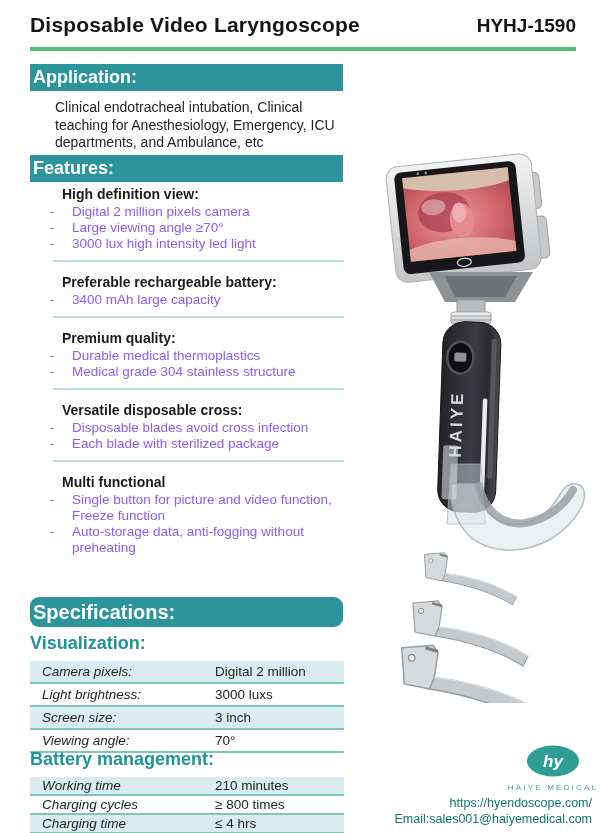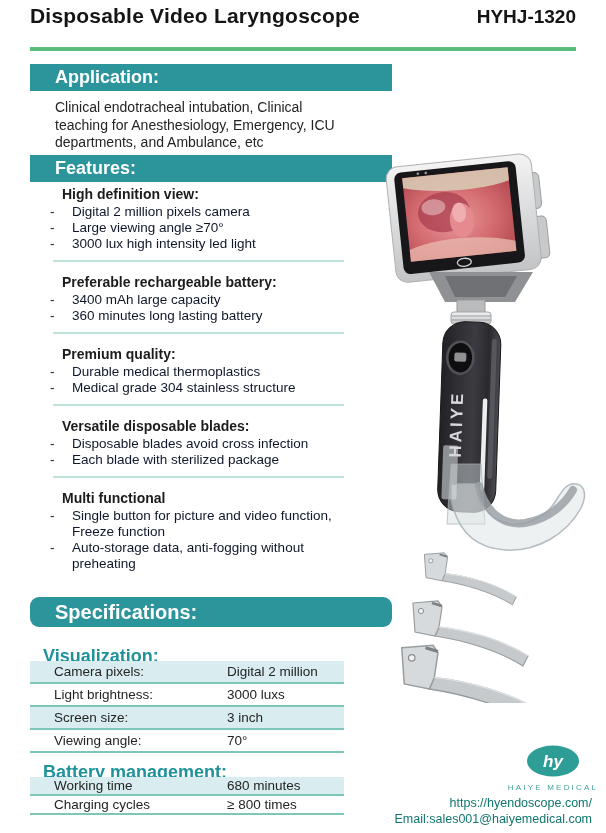--- a/index.html
+++ b/index.html
@@ -1,77 +1,77 @@
 <!DOCTYPE html>
 <html><head>
 <meta charset="utf-8">
 <style>
   html,body { margin:0; padding:0; background:#ffffff; }
   .page {
     position:relative; width:606px; height:833px; background:#ffffff;
     font-family:"Liberation Sans", sans-serif; color:#2b2b2b; overflow:hidden;
   }
   
-  .header { position:absolute; left:30px; top:4px; width:546px;
+  .header { position:absolute; left:30px; top:13px; width:546px;
     display:flex; justify-content:space-between; align-items:baseline; }
   .title  { font-size:21px; font-weight:bold; color:#151515; letter-spacing:.2px; }
   .model  { font-size:19px; font-weight:bold; color:#151515; }
   .rule   { position:absolute; left:30px; top:47px; width:546px; height:4px; background:#58BE7E; }
 
   
-  .banner { position:absolute; left:30px; width:362px; height:27px; background:#2C949B;
-    color:#ffffff; font-size:18px; font-weight:bold; line-height:27px; padding-left:25px;
+  .banner { position:absolute; left:30px; width:313px; height:27px; background:#2C949B;
+    color:#ffffff; font-size:18px; font-weight:bold; line-height:27px; padding-left:3px;
     box-sizing:border-box; }
   #banner-app  { top:64px; }
   #banner-feat { top:155px; }
   #banner-spec { top:597px; height:30px; line-height:30px; font-size:20px;border-radius:9px; }
 
   .app-text { position:absolute; left:55px; top:99px; width:298px; margin:0;
     font-size:14px; line-height:17.5px; color:#242424; }
 
   
   .features { position:absolute; left:30px; top:186px; width:330px; }
   .fgroup h3 { margin:0 0 2px 32px; font-size:14px; line-height:16px; font-weight:bold; color:#1c1c1c; }
   .fgroup ul { list-style:none; margin:0; padding:0; }
-  .fgroup li { position:relative; font-size:13.5px; line-height:16px; padding-left:42px; color:#0f172a; }
+  .fgroup li { position:relative; font-size:13.5px; line-height:16px; padding-left:42px; color:#8b5cf6; }
   .fgroup li::before { content:"-"; position:absolute; left:20px; }
   hr.sep { border:none; border-top:2px solid #BFE3D4; margin:8px 0 12px 23px; width:291px; }
 
   
-  .subhead { position:absolute; left:30px; margin:13px; font-size:18px; font-weight:bold; color:#1F929B; }
+  .subhead { position:absolute; left:30px; margin:0; font-size:18px; font-weight:bold; color:#1F929B; }
   #viz-head { top:633px; }
   #bat-head { top:749px; }
   table.spec-table { position:absolute; left:30px; width:314px; border-collapse:collapse;
     font-size:13.5px; color:#242424; }
   #viz-table { top:661px; }
   #bat-table { top:777px; }
   .spec-table td { border-bottom:2px solid #7EC5BA; vertical-align:middle; }
   #viz-table td { height:19px; }
   #bat-table td { height:15px; }
-  .spec-table td.lbl { width:172px; padding-left:24px; }
+  .spec-table td.lbl { width:172px; padding-left:12px;font-style:italic; }
   .spec-table td.val { padding-left:0; }
   .spec-table tr:nth-child(odd) { background:#D9EDF0; }
 
   
   .device  { position:absolute; left:365px; top:146px; width:240px; height:425px; }
   .blades  { position:absolute; left:398px; top:548px; width:190px; height:155px; }
   .brandbox { position:absolute; left:498px; top:744px; width:110px; text-align:center; }
   .brandname { font-size:8px; letter-spacing:2.2px; color:#45A49D; margin-top:1px; white-space:nowrap; }
   .links { position:absolute; right:14px; top:795px; text-align:right;
     font-size:12.5px; line-height:16px; color:#0f766e; }
   .links div { white-space:nowrap; }
 </style>
 </head>
 <body>
 
 <div class="page">
 
   <div class="header">
     <div class="title">Disposable Video Laryngoscope</div>
-    <div class="model">HYHJ-1320</div>
+    <div class="model">HYHJ-1590</div>
   </div>
   <div class="rule"></div>
 
   <div class="banner" id="banner-app">
     <span>Application:</span>
   </div>
   <p class="app-text">Clinical endotracheal intubation, Clinical teaching for Anesthesiology, Emergency, ICU departments, and Ambulance, etc</p>
 
   <div class="banner" id="banner-feat">
     <span>Features:</span>
@@ -84,34 +84,33 @@
         <li>Digital 2 million pixels camera</li>
         <li>Large viewing angle ≥70°</li>
         <li>3000 lux high intensity led light</li>
       </ul>
     </div>
     <hr class="sep">
     <div class="fgroup">
       <h3>Preferable rechargeable battery:</h3>
       <ul>
         <li>3400 mAh large capacity</li>
-        <li>360 minutes long lasting battery</li>
       </ul>
     </div>
     <hr class="sep">
     <div class="fgroup">
       <h3>Premium quality:</h3>
       <ul>
         <li>Durable medical thermoplastics</li>
         <li>Medical grade 304 stainless structure</li>
       </ul>
     </div>
     <hr class="sep">
     <div class="fgroup">
-      <h3>Versatile disposable blades:</h3>
+      <h3>Versatile disposable cross:</h3>
       <ul>
         <li>Disposable blades avoid cross infection</li>
         <li>Each blade with sterilized package</li>
       </ul>
     </div>
     <hr class="sep">
     <div class="fgroup">
       <h3>Multi functional</h3>
       <ul>
         <li>Single button for picture and video function, Freeze function</li>
@@ -144,25 +143,29 @@
       <td class="val">70°</td>
     </tr>
   </tbody>
     </table>
 
   <h2 class="subhead" id="bat-head">Battery management:</h2>
   <table class="spec-table" id="bat-table">
     <tbody>
         <tr>
       <td class="lbl">Working time</td>
-      <td class="val">680 minutes</td>
+      <td class="val">210 minutes</td>
     </tr>
     <tr>
       <td class="lbl">Charging cycles</td>
       <td class="val">≥ 800 times</td>
+    </tr>
+    <tr>
+      <td class="lbl">Charging time</td>
+      <td class="val">≤ 4 hrs</td>
     </tr>
   </tbody>
     </table>
 
   <svg class="device" viewBox="0 0 240 425" aria-hidden="true">
     <defs>
       <linearGradient id="silver" x1="0" y1="0" x2="0" y2="1">
         <stop offset="0" stop-color="#f3f3f3"></stop>
           <stop offset="1" stop-color="#c2c4c6"></stop>
       </linearGradient>

